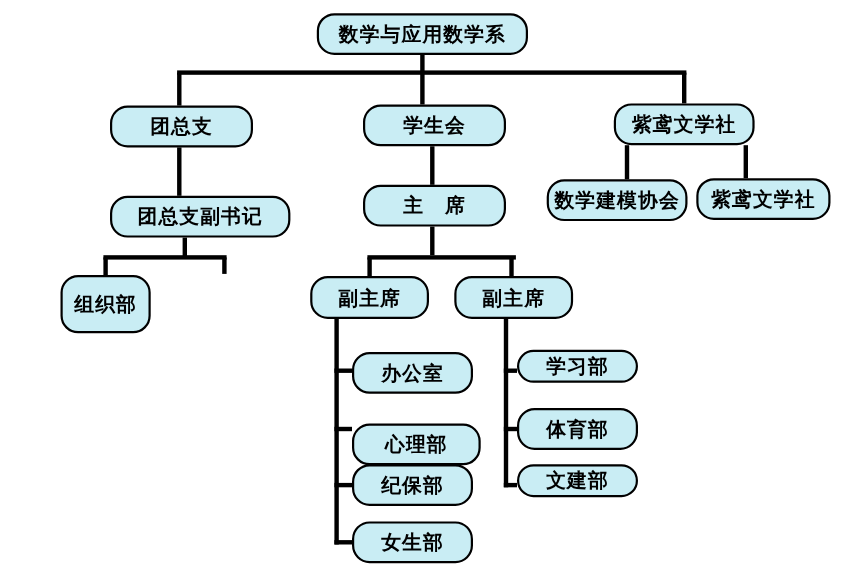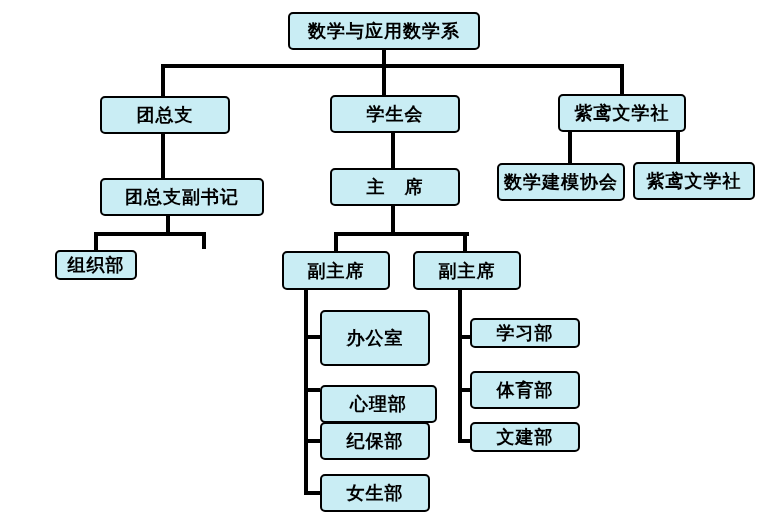--- a/index.html
+++ b/index.html
@@ -13,21 +13,21 @@
     width: 769px;
     height: 528px;
     background: var(--background, #ffffff);
     overflow: hidden;
   }
   .node {
     position: absolute;
     box-sizing: border-box;
     background: var(--box-fill, #c9edf4);
     border: 2px solid var(--box-border, #000000);
-    border-radius: 5px;
+    border-radius: 16px;
     display: flex;
     align-items: center;
     justify-content: center;
     font-size: 18px;
     font-weight: bold;
     color: #000000;
     letter-spacing: 1px;
     white-space: nowrap;
     z-index: 2;
   }
@@ -73,27 +73,27 @@
   <div class="line" style="left:568px;top:132px;width:4px;height:31px"></div>
   <div class="line" style="left:676px;top:132px;width:4px;height:30px"></div>
 
   <div class="node" style="left:288px;top:12px;width:192px;height:38px">数学与应用数学系</div>
 
   <div class="node" style="left:100px;top:96px;width:130px;height:38px">团总支</div>
   <div class="node" style="left:330px;top:95px;width:130px;height:38px">学生会</div>
   <div class="node" style="left:558px;top:94px;width:128px;height:38px">紫鸢文学社</div>
 
   <div class="node" style="left:100px;top:178px;width:164px;height:38px">团总支副书记</div>
-  <div class="node" style="left:55px;top:250px;width:82px;height:30px">组织部</div>
+  <div class="node" style="left:55px;top:250px;width:82px;height:53px">组织部</div>
 
   <div class="node" style="left:330px;top:168px;width:130px;height:38px">主　席</div>
   <div class="node" style="left:282px;top:251px;width:108px;height:39px">副主席</div>
   <div class="node" style="left:413px;top:251px;width:108px;height:39px">副主席</div>
 
-  <div class="node" style="left:320px;top:310px;width:110px;height:56px">办公室</div>
+  <div class="node" style="left:320px;top:320px;width:110px;height:38px">办公室</div>
   <div class="node" style="left:320px;top:385px;width:117px;height:38px">心理部</div>
   <div class="node" style="left:320px;top:422px;width:110px;height:38px">纪保部</div>
   <div class="node" style="left:320px;top:474px;width:110px;height:38px">女生部</div>
 
   <div class="node" style="left:470px;top:318px;width:110px;height:30px">学习部</div>
   <div class="node" style="left:470px;top:371px;width:110px;height:38px">体育部</div>
   <div class="node" style="left:470px;top:422px;width:110px;height:30px">文建部</div>
 
   <div class="node" style="left:497px;top:163px;width:128px;height:38px">数学建模协会</div>
   <div class="node" style="left:633px;top:162px;width:122px;height:38px">紫鸢文学社</div>

